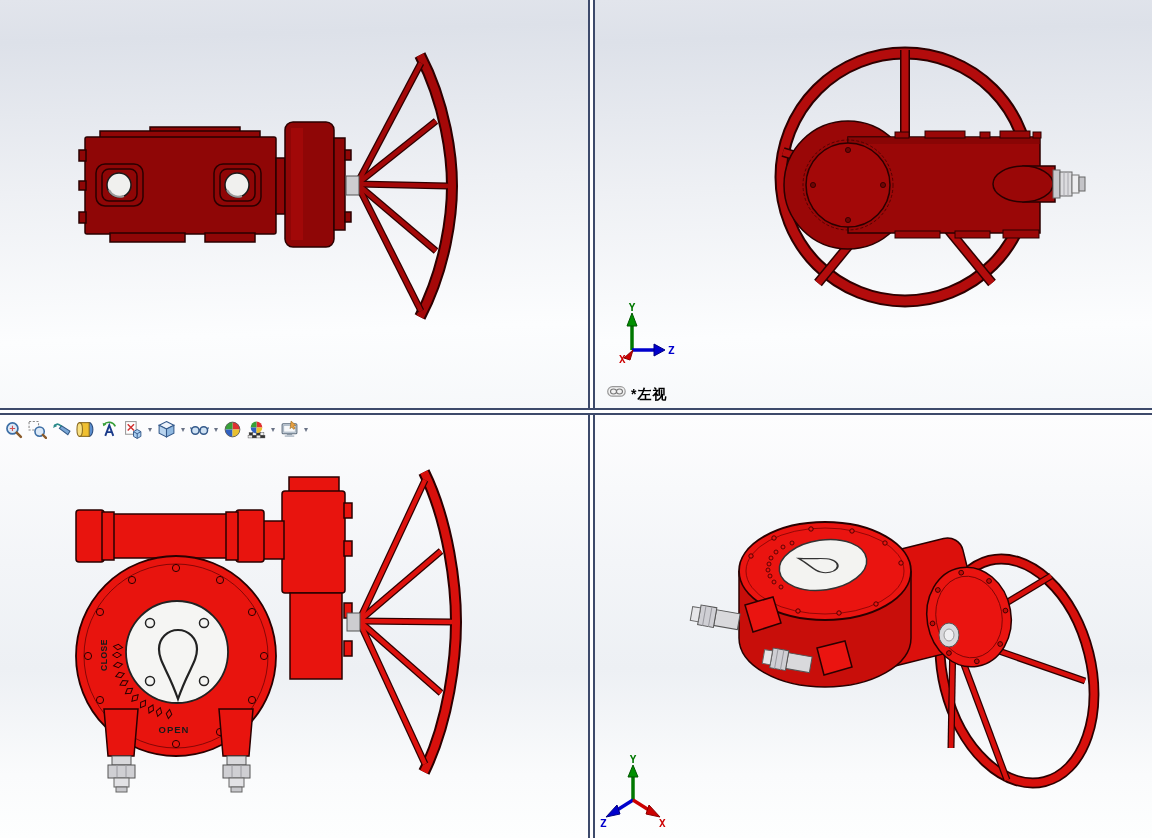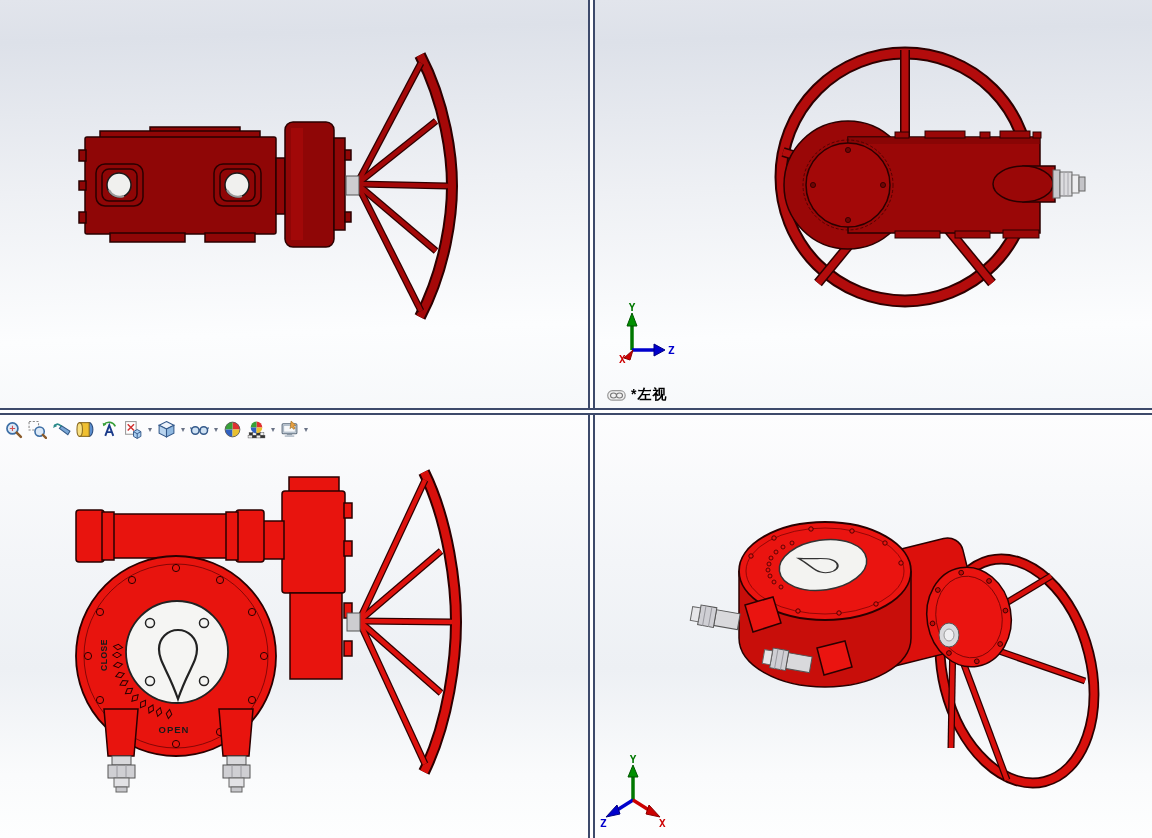--- a/index.html
+++ b/index.html
@@ -15,21 +15,21 @@
   .vdiv{position:absolute;left:588px;top:0;width:7px;height:838px;background:#fff;
         border-left:2px solid #3d4a6b;border-right:2px solid #3d4a6b;box-sizing:border-box;z-index:5;}
   .hdiv{position:absolute;left:0;top:408px;width:1152px;height:7px;background:#fff;
         border-top:2px solid #3d4a6b;border-bottom:2px solid #3d4a6b;box-sizing:border-box;z-index:6;}
   svg.cad{position:absolute;left:0;top:0;}
   
   .toolbar{position:absolute;left:3px;top:4px;display:flex;align-items:center;gap:3px;z-index:3;}
   .tbi{width:21px;height:21px;display:inline-flex;align-items:center;justify-content:center;cursor:pointer;}
   .dd{font-size:8px;color:#6a7386;padding:0 1px;cursor:pointer;line-height:21px;}
   
-  .viewlabel{position:absolute;left:12px;bottom:4px;display:flex;align-items:center;gap:5px;z-index:3;}
+  .viewlabel{position:absolute;left:12px;bottom:4px;display:flex;align-items:flex-start;gap:5px;z-index:3;}
   .viewlabel .txt{font-size:14px;font-weight:700;color:#000;letter-spacing:1px;}
   text{font-family:"Liberation Sans",sans-serif;}
   .axis-label{font-family:"DejaVu Sans Mono",monospace;font-weight:700;font-size:11px;}
 </style>
 </head>
 <body>
 
 <div id="screen">
 
   <div id="vp-tl" class="vp vp-top">

